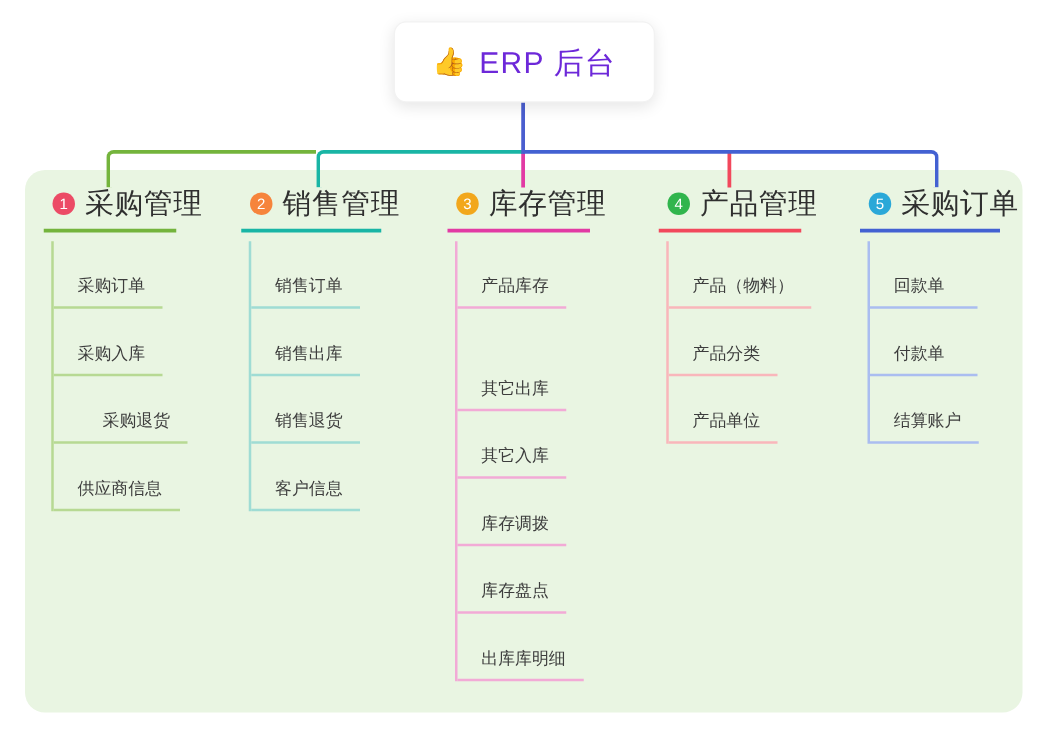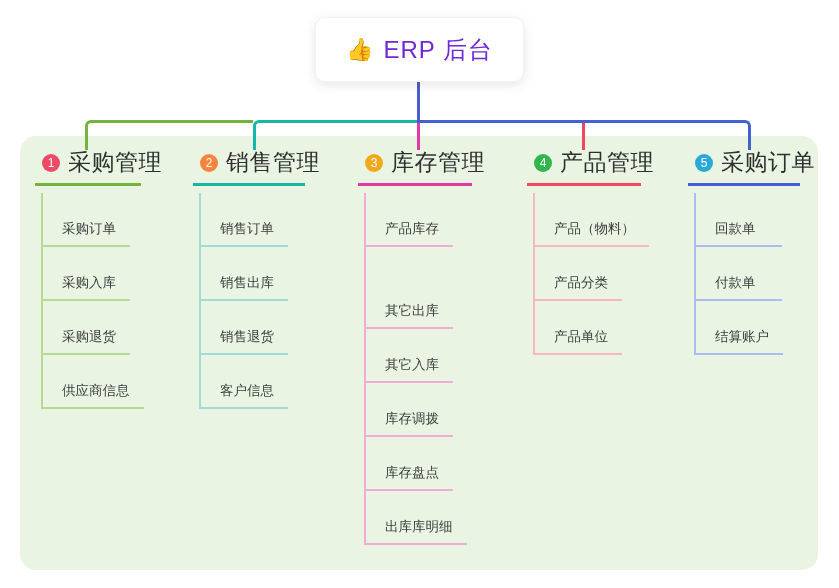--- a/index.html
+++ b/index.html
@@ -82,21 +82,21 @@
         <span class="badge" style="background: rgb(236, 75, 102);">1</span>
         <span class="branch-label">采购管理</span>
       </div>
       <div class="branch-children" style="left: 41px; border-left-color: rgb(183, 217, 147);">
         <div class="child-row" style="border-bottom-color: rgb(183, 217, 147);">
           <span class="child-label">采购订单</span>
         </div>
         <div class="child-row" style="border-bottom-color: rgb(183, 217, 147);">
           <span class="child-label">采购入库</span>
         </div>
-        <div class="child-row" style="border-bottom-color: rgb(183, 217, 147);">
+        <div class="child-row" style="border-bottom-color: rgb(183, 217, 147); padding-left: 20px;">
           <span class="child-label">采购退货</span>
         </div>
         <div class="child-row" style="border-bottom-color: rgb(183, 217, 147);">
           <span class="child-label">供应商信息</span>
         </div>
       </div>
       <div class="branch-header" style="left: 193px; width: 112px; border-bottom-color: rgb(25, 181, 165);">
         <span class="badge" style="background: rgb(246, 132, 60);">2</span>
         <span class="branch-label">销售管理</span>
       </div>

